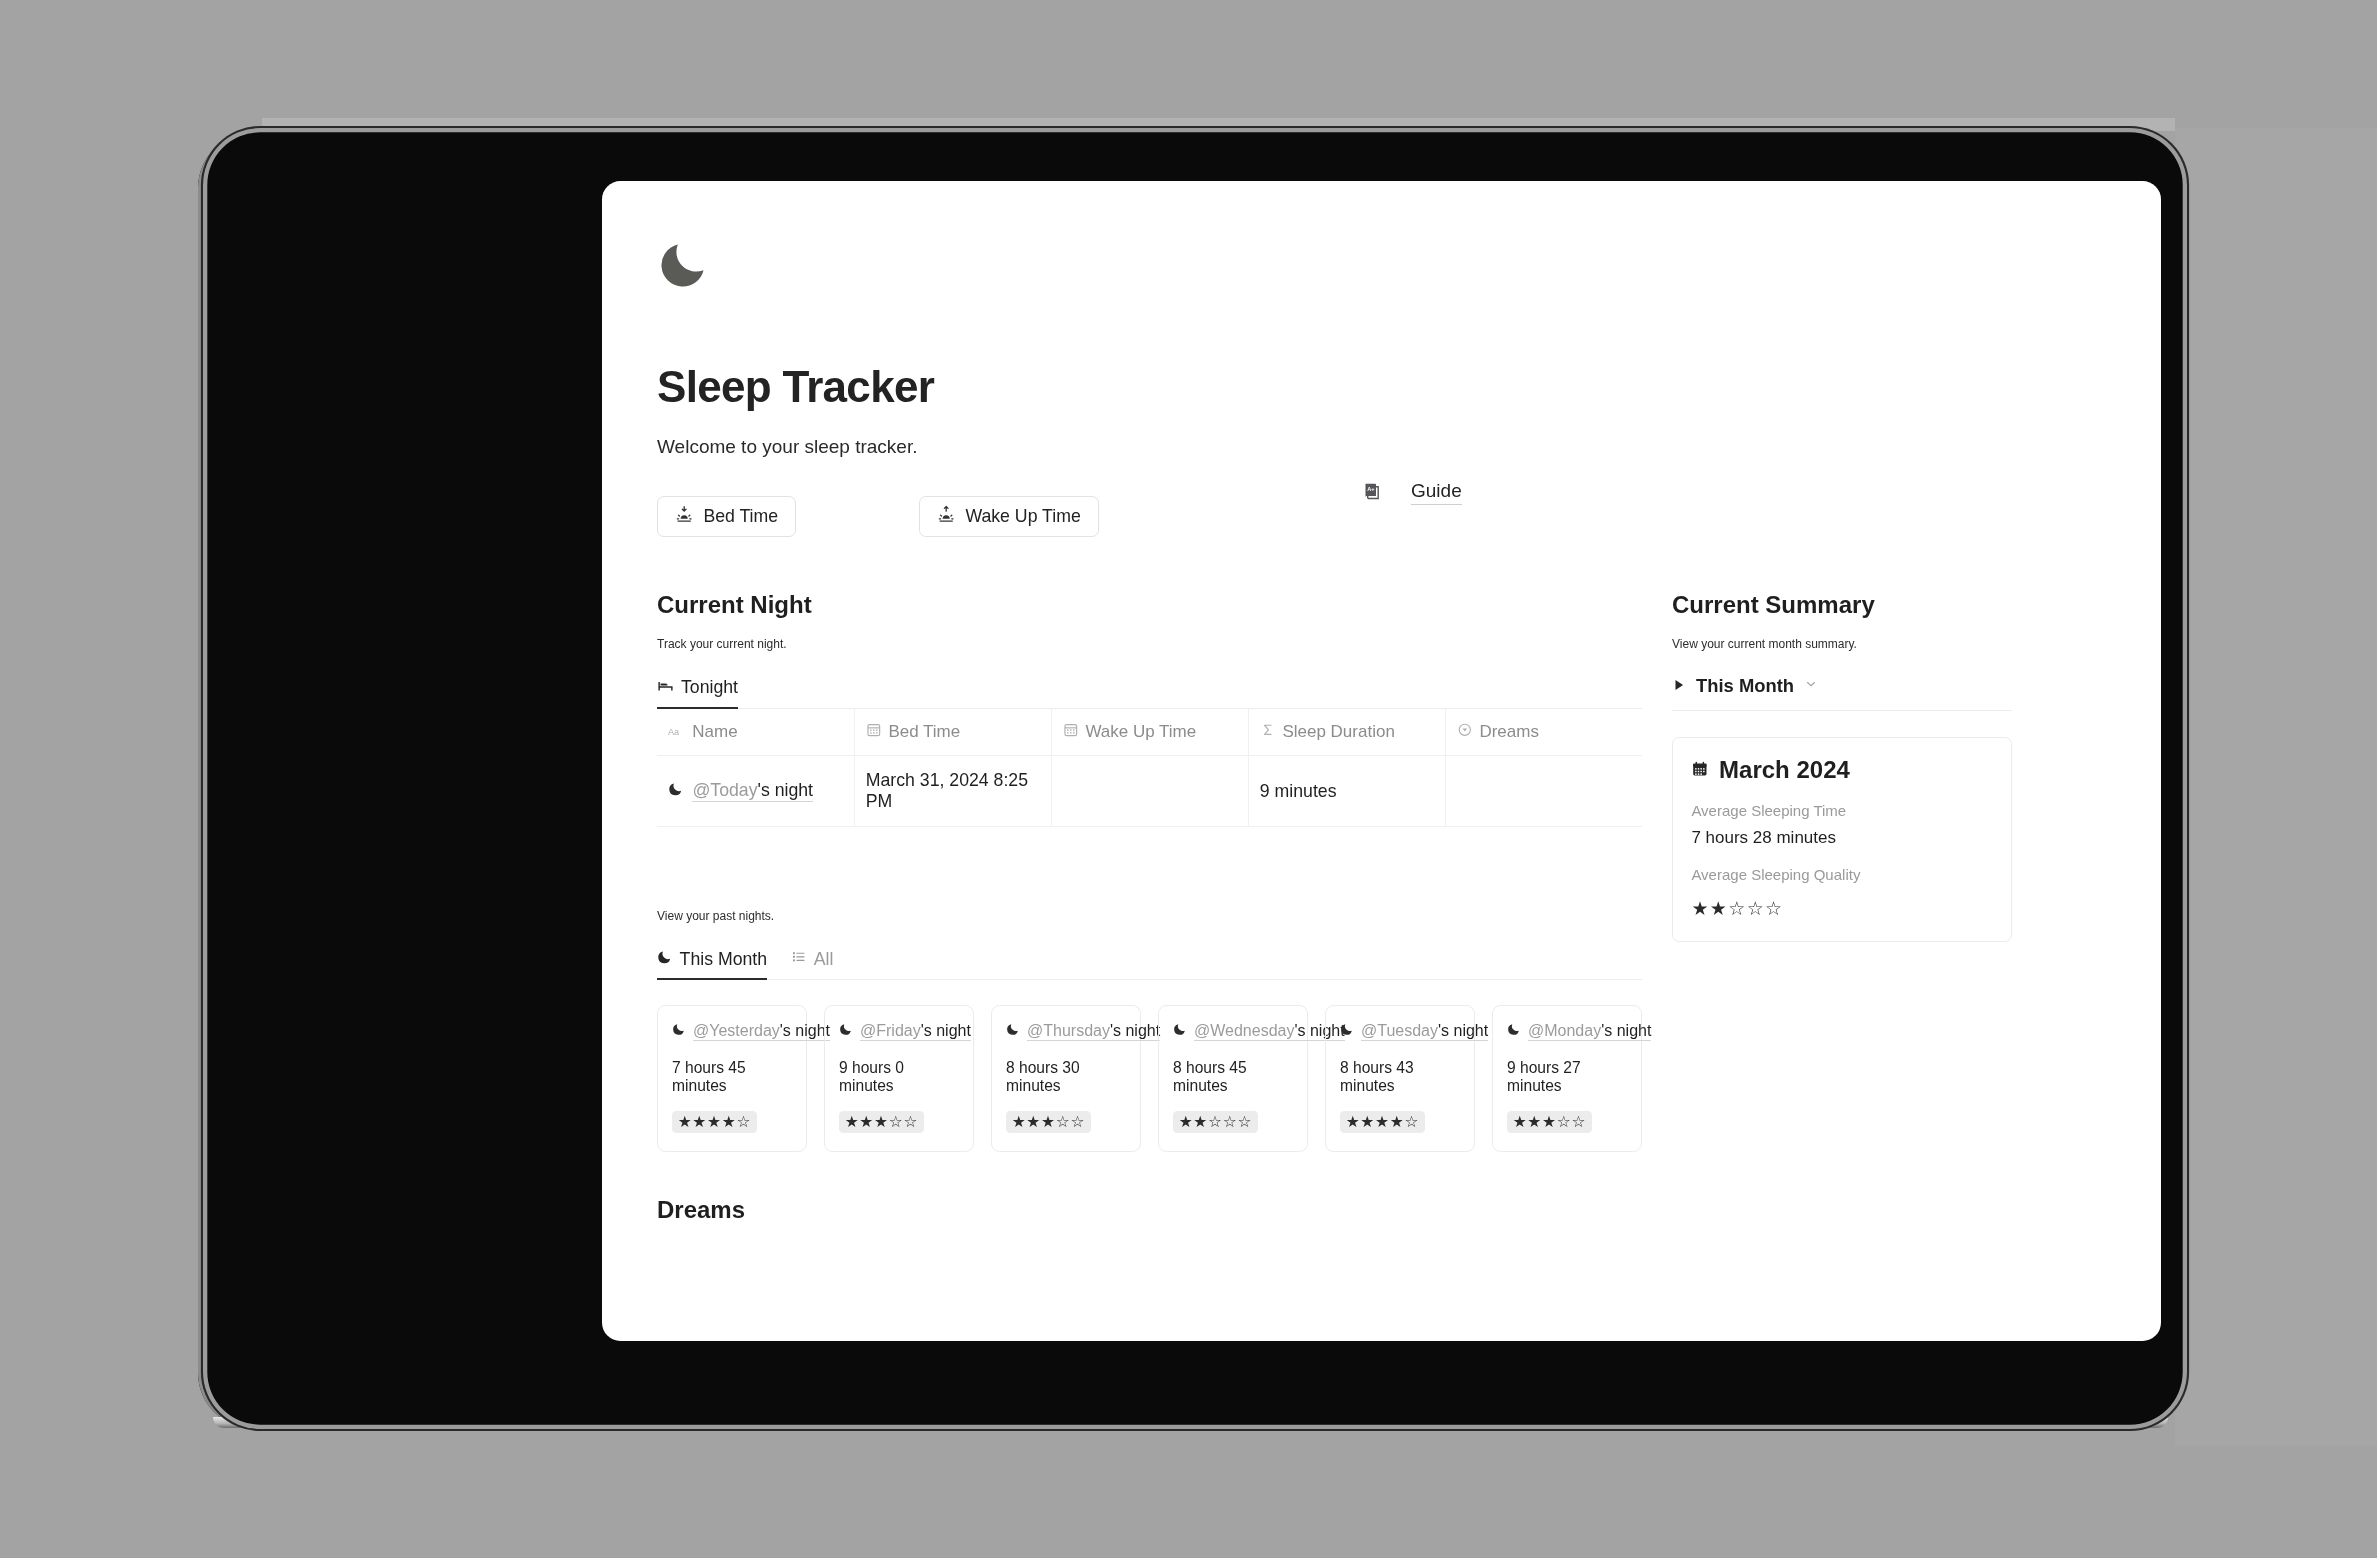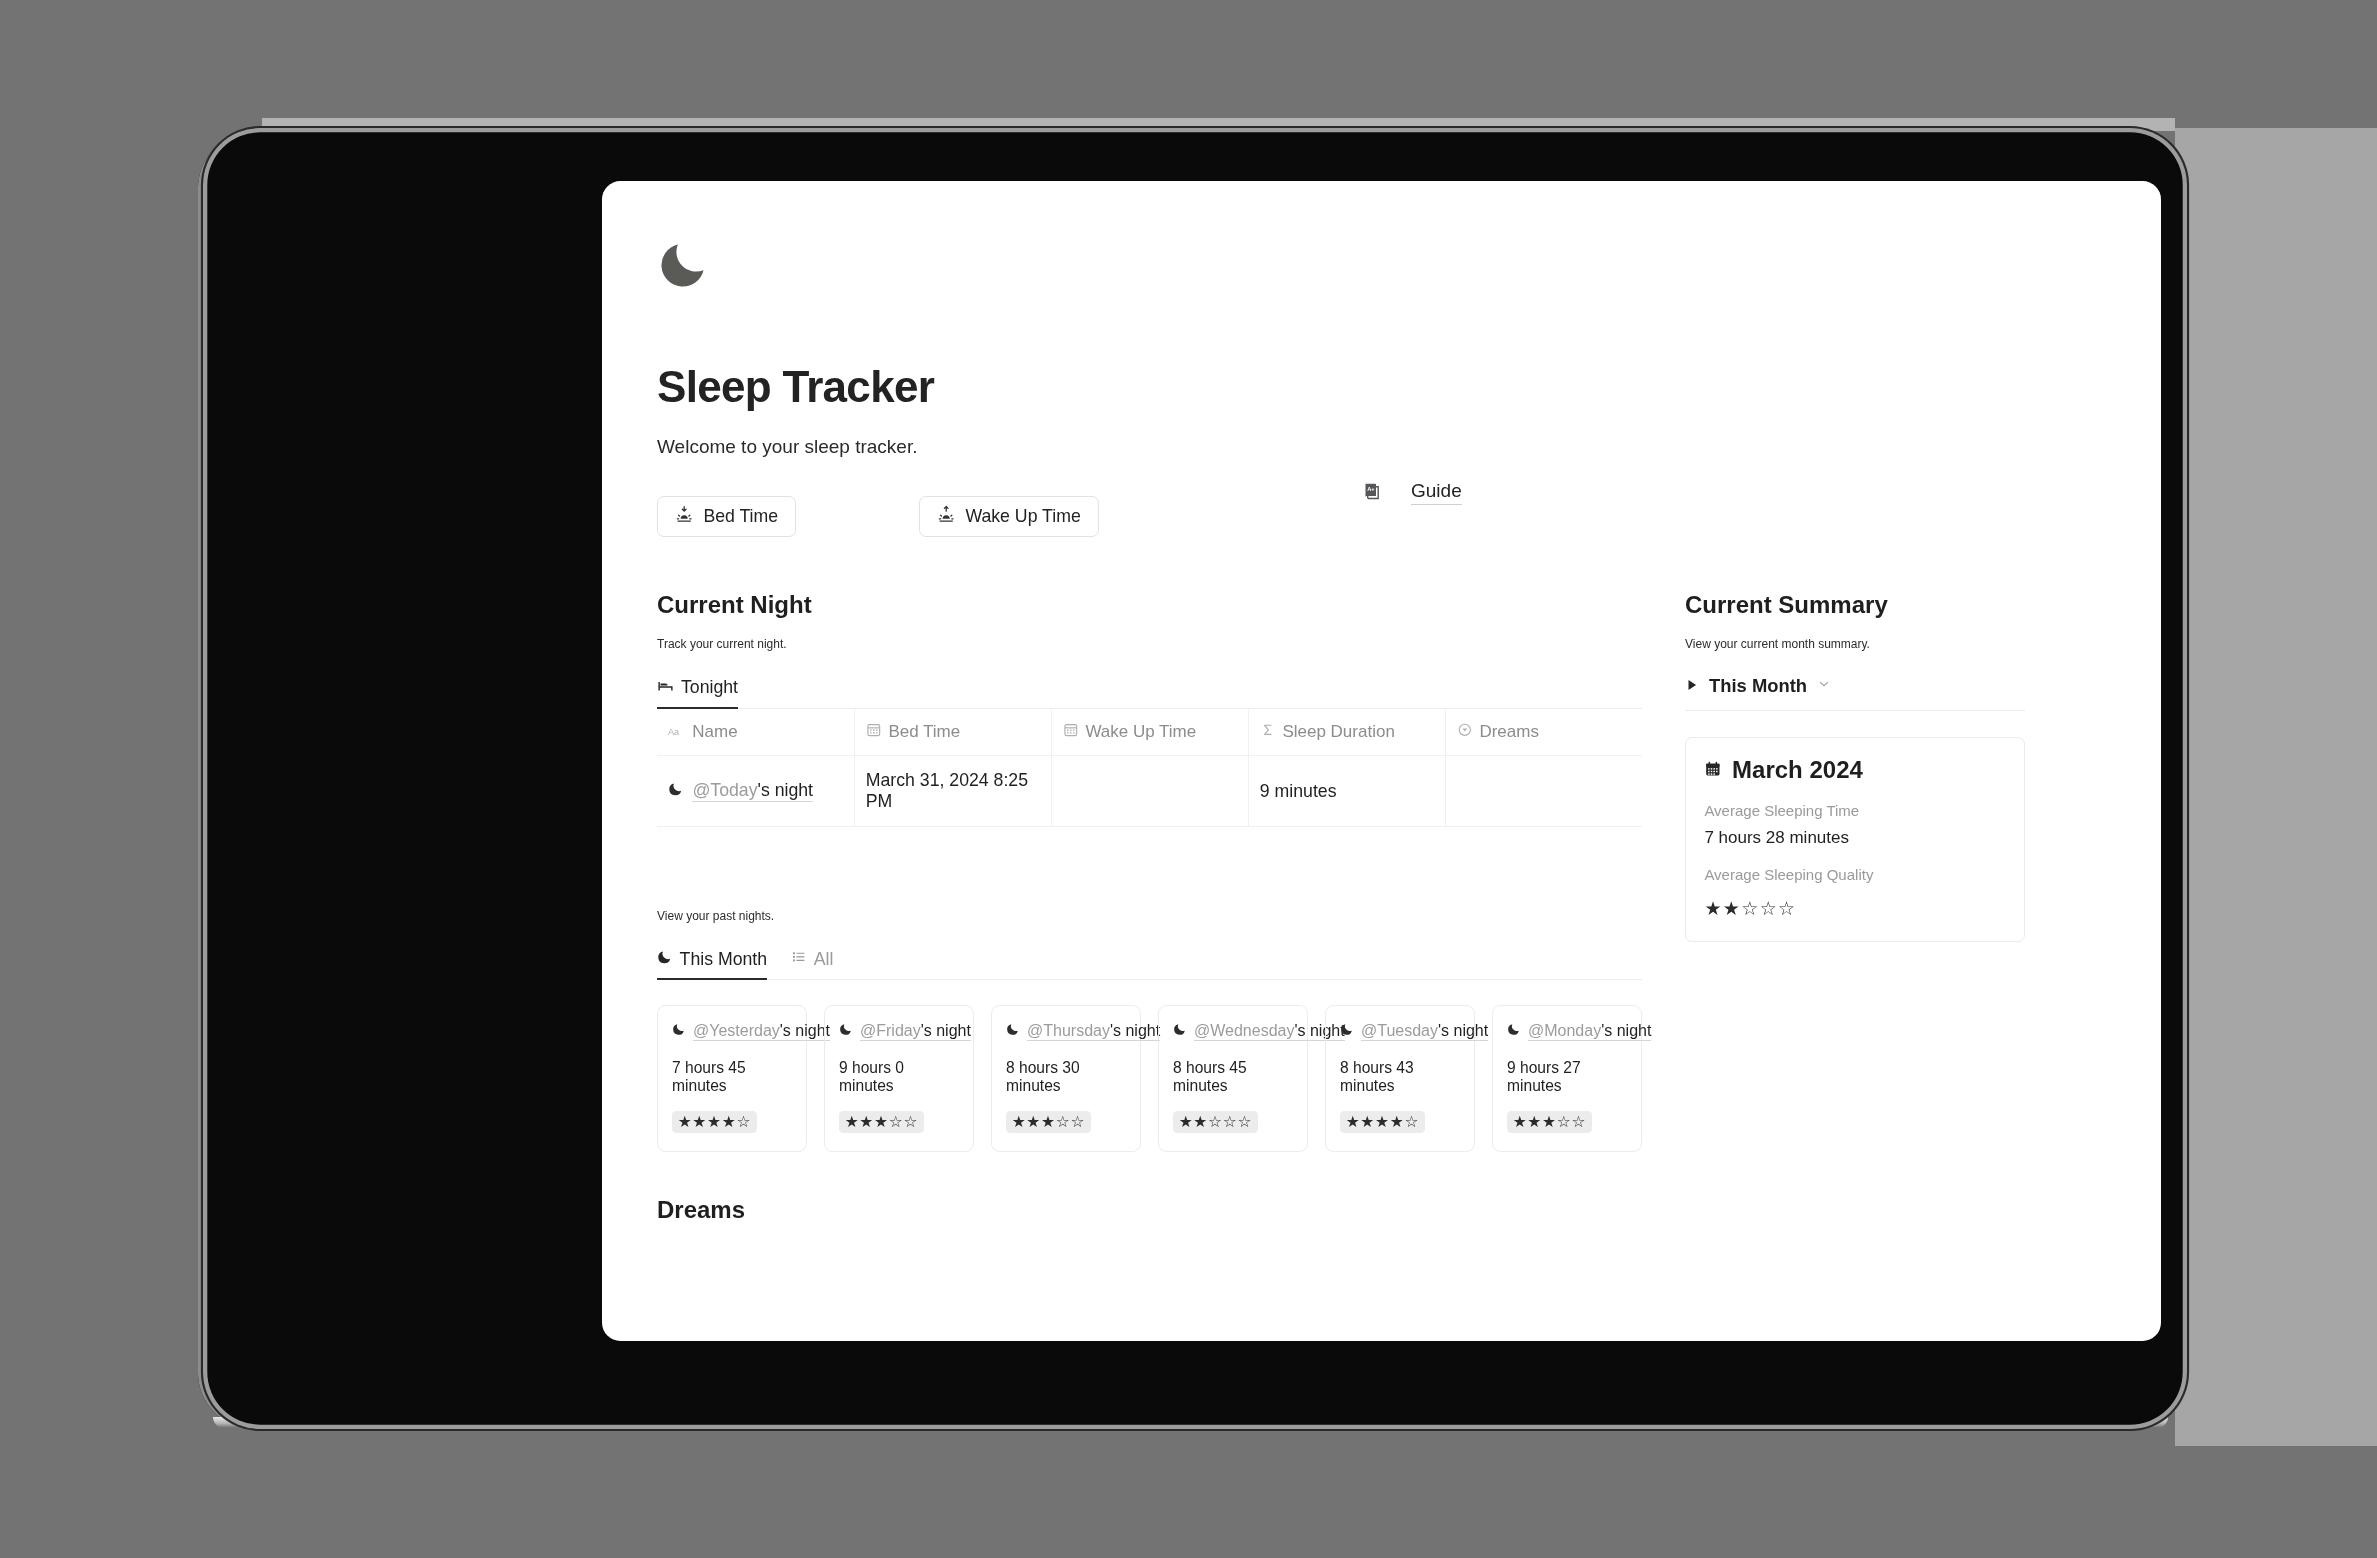--- a/index.html
+++ b/index.html
@@ -2,21 +2,21 @@
 <html style="font-size:11.3px"><head>
 <meta charset="utf-8">
 <style>
   * { box-sizing: border-box; margin: 0; padding: 0; }
   html, body {
     width: 2377px; height: 1559px;
     background: #000000;
     font-family: "Liberation Sans", sans-serif;
     overflow: hidden;
   }
-  .stage { position: relative; width: 2377px; height: 1559px; background: #737373; }
+  .stage { position: relative; width: 2377px; height: 1559px; background: #a3a3a3; }
 
   
   .backdrop-right {
     position: absolute; left: 2175px; top: 128px;
     width: 203px; height: 1318px;
     background: #a6a6a6;
   }
   .backdrop-top {
     position: absolute; left: 262px; top: 118px;
     width: 1913px; height: 12.8px;
@@ -90,21 +90,21 @@
     height: 41px; padding: 0 17px;
     border: 1.1px solid #e2e2e2; border-radius: 7px;
     background: #fff; font-size: 17.7px; color: #222;
     position: absolute; top: 0;
   }
   .pill.bed { left: 0; }
   .pill.wake { left: 262px; }
 
   .sections { display: flex; margin-top: 50px; gap: 0; }
   .col-left { width: 985px; }
-  .col-right { width: 340px; margin-left: 43px; }
+  .col-right { width: 340px; margin-left: 30px; }
 
   h2.sec { font-size: 24px; font-weight: 700; color: #1f1f1f; }
   .sec-sub { font-size: 12px; color: #2c2c2c; margin-top: 18.4px; }
 
   .tabs {
     display: flex; align-items: flex-end; gap: 24px;
     margin-top: 25.5px; border-bottom: 1.4px solid #ededed;
   }
   .tab {
     display: flex; align-items: center; gap: 7px;

